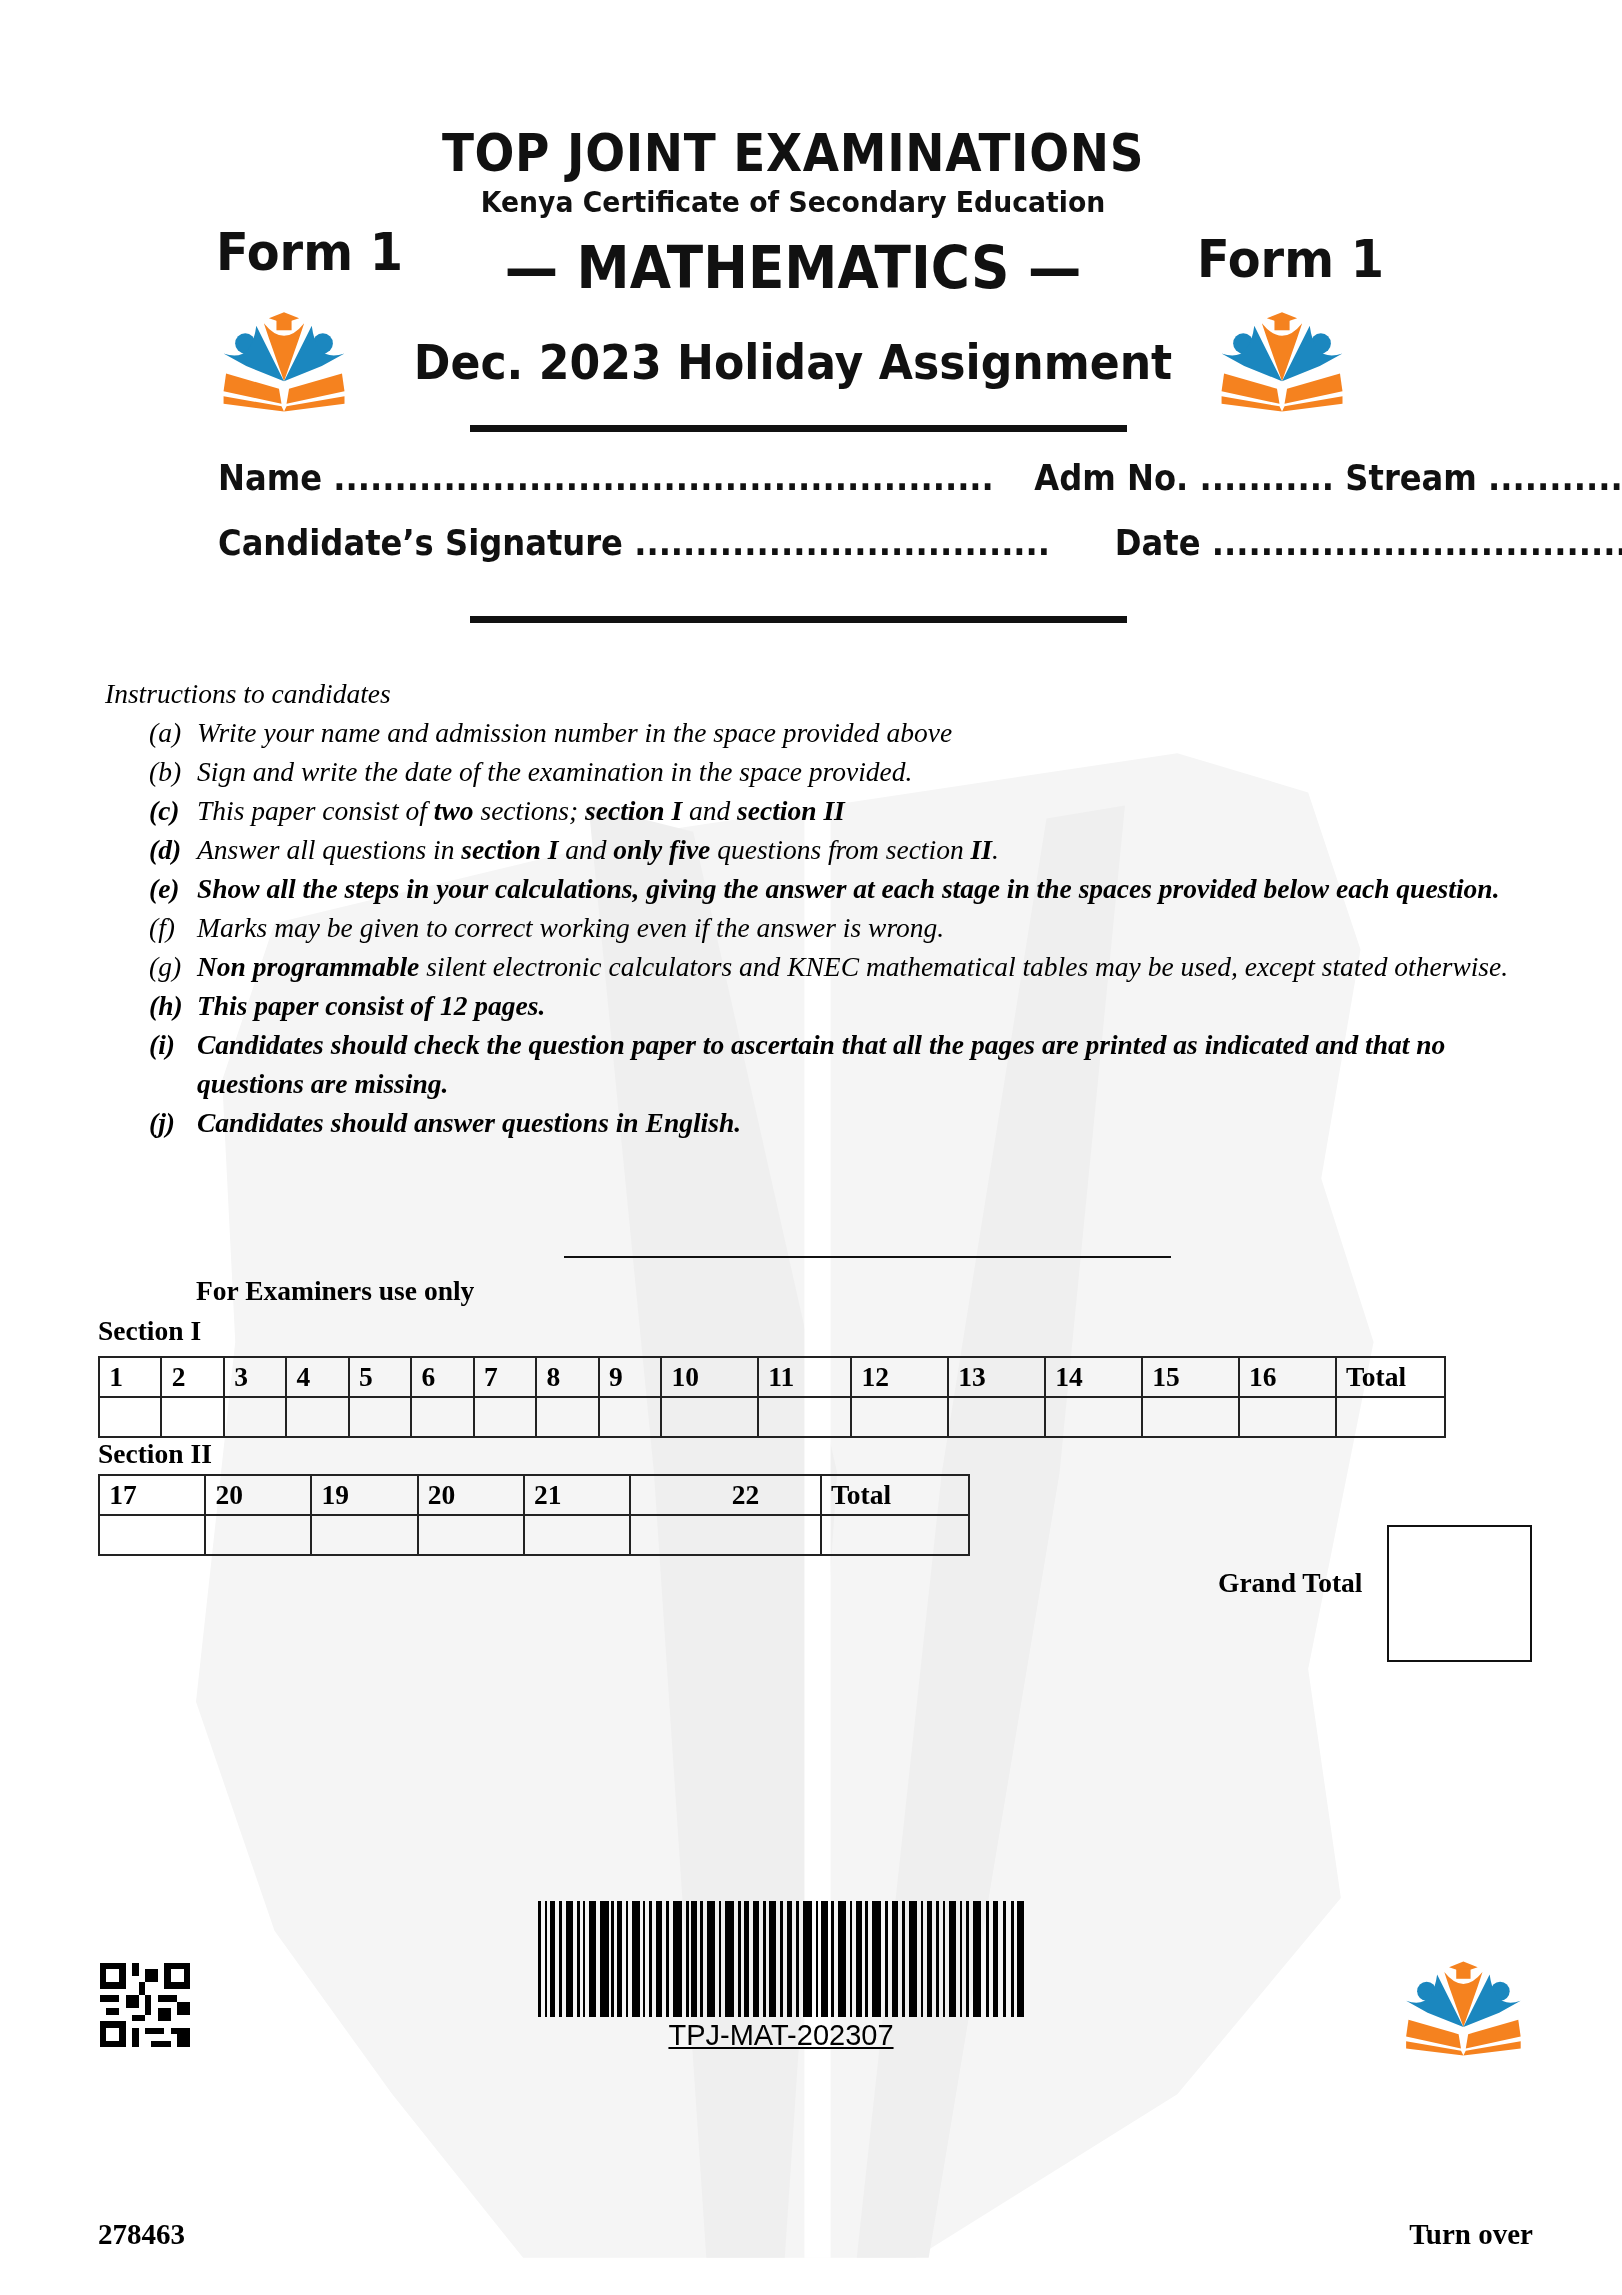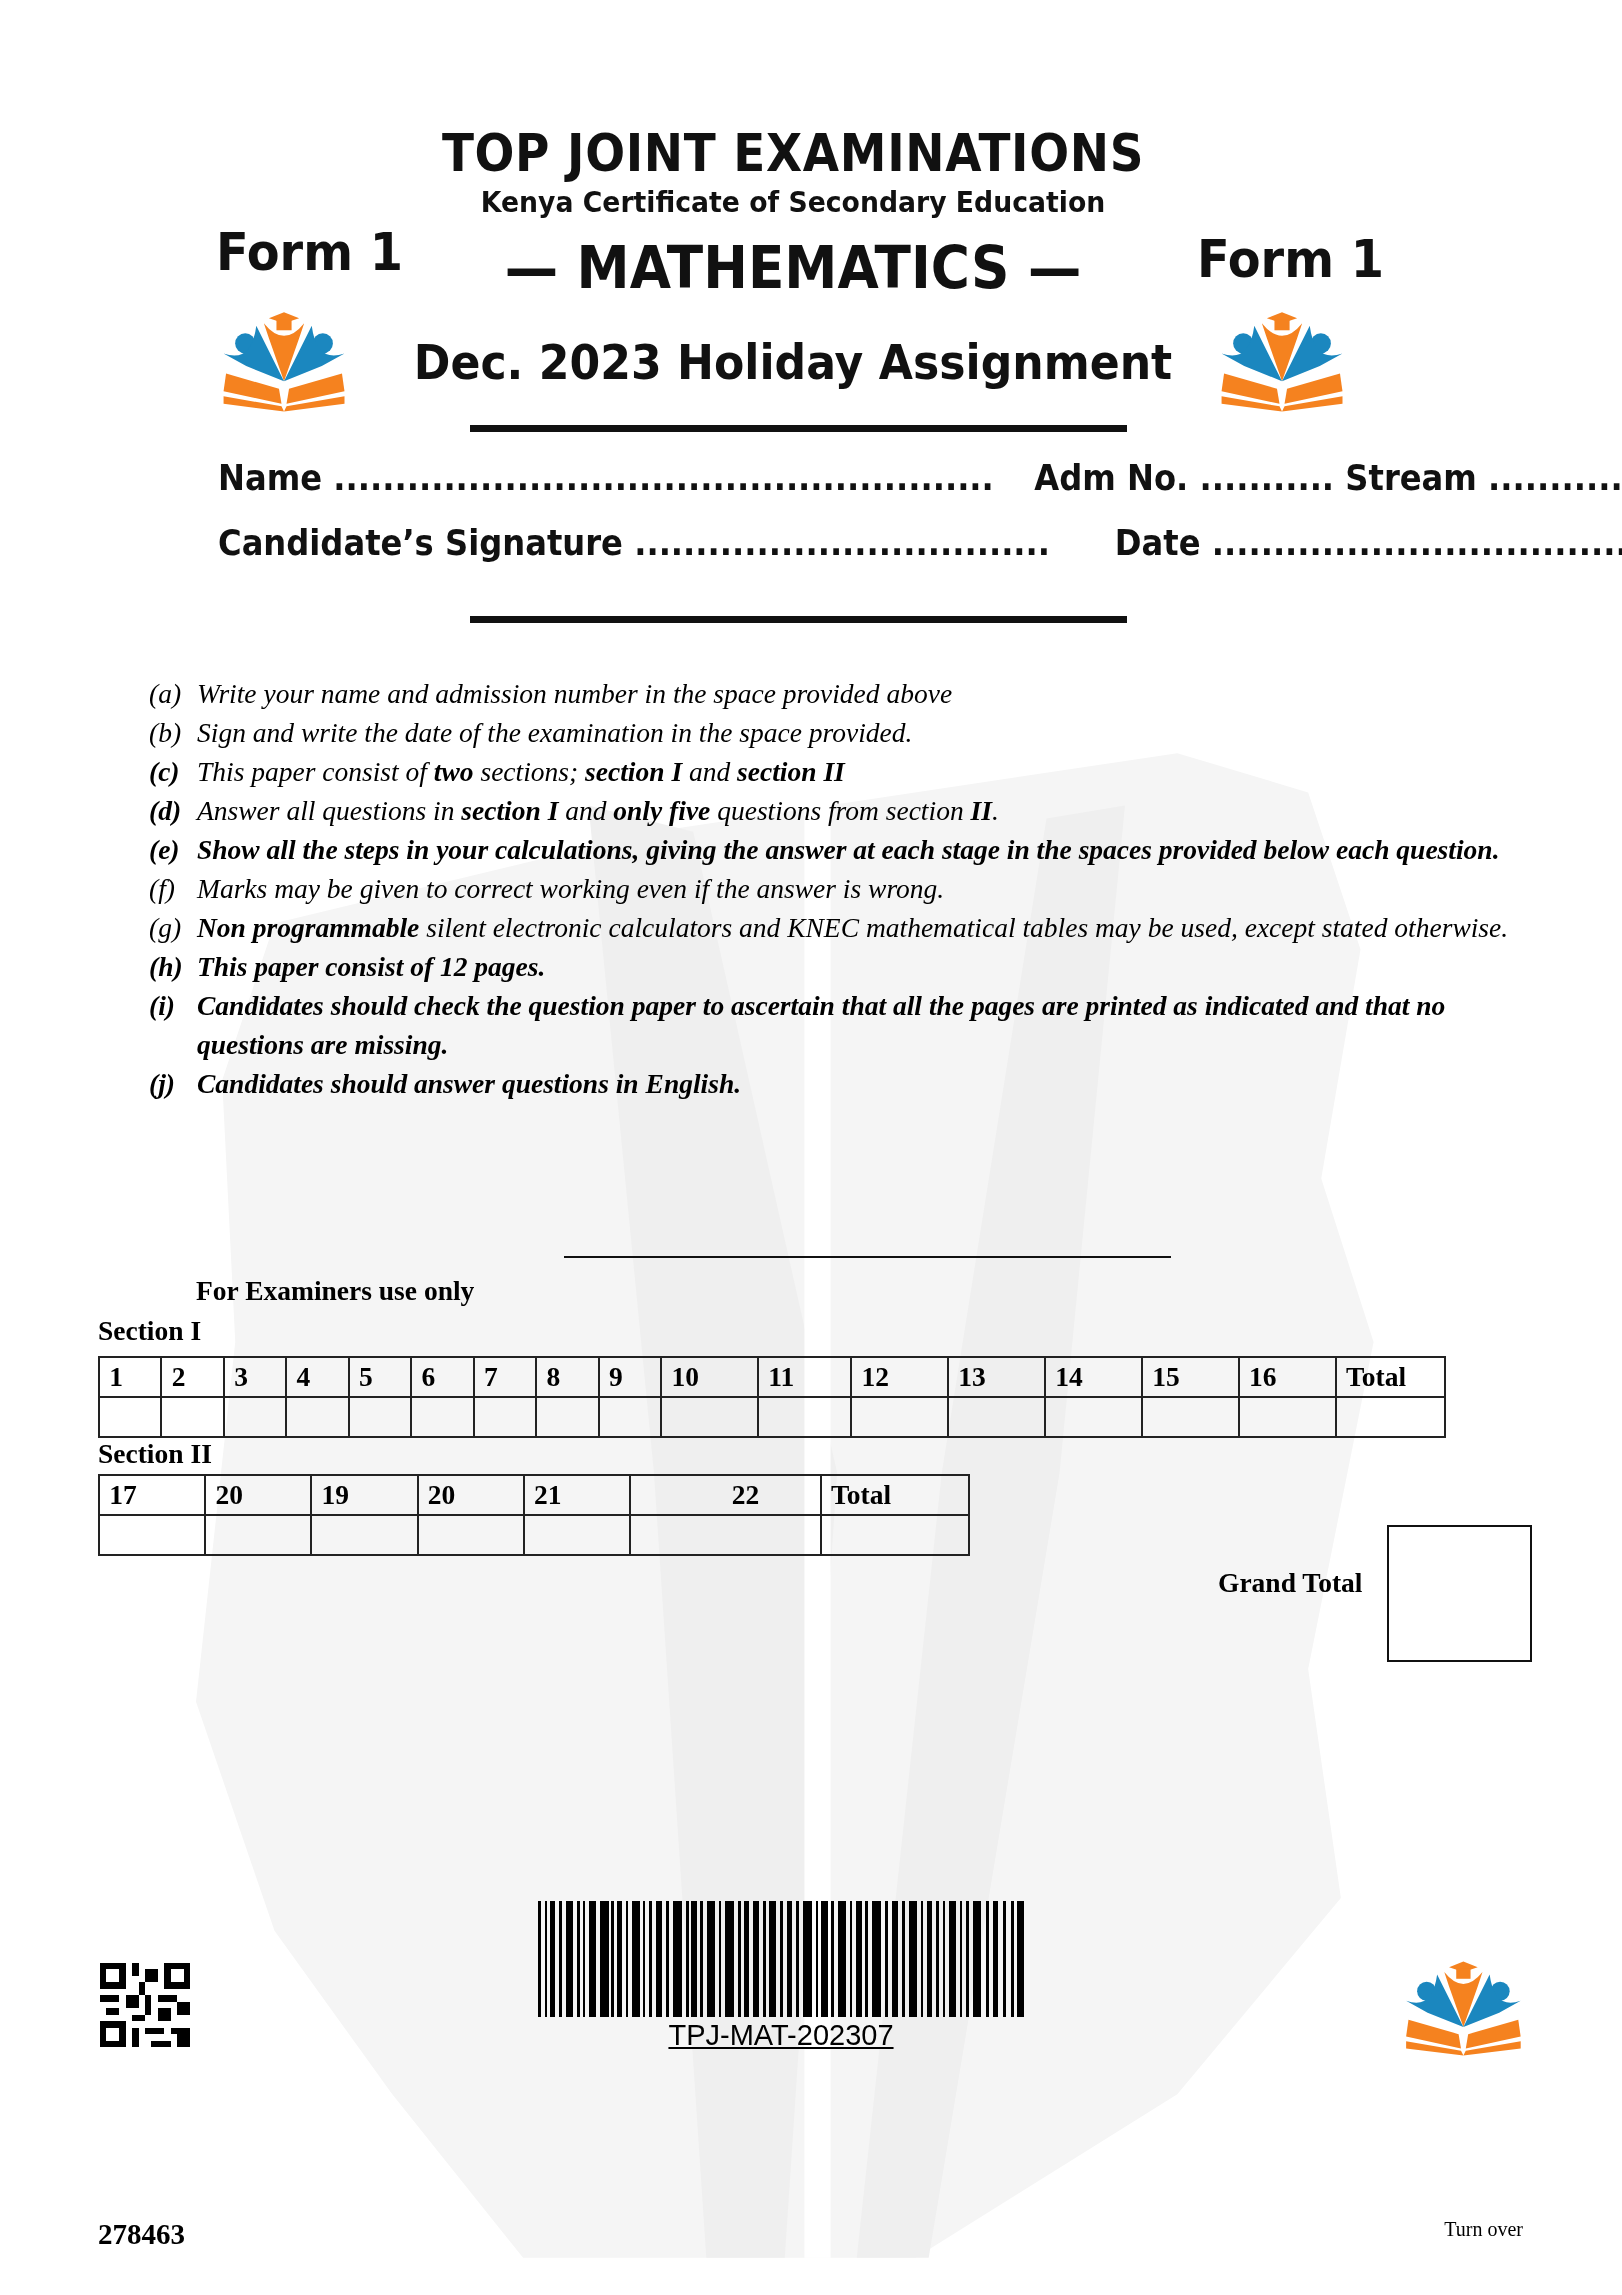--- a/index.html
+++ b/index.html
@@ -26,21 +26,21 @@
   .examiners{position:absolute;left:196px;top:1275px;font-size:27.5px;font-weight:bold;}
   .sec-label{position:absolute;font-size:27.5px;font-weight:bold;}
   table.scores{position:absolute;border-collapse:collapse;font-size:27.5px;font-weight:bold;}
   table.scores td{border:2px solid #222;padding:0 0 0 9.2px;height:38px;vertical-align:middle;}
   .grand-label{position:absolute;left:1218px;top:1567px;font-size:27.5px;font-weight:bold;}
   .grand-box{position:absolute;left:1387px;top:1525px;width:141px;height:133px;border:2px solid #111;}
   .barcode{position:absolute;left:538px;top:1901px;width:486px;height:116px;}
   .barcode-label{position:absolute;left:538px;top:2019px;width:486px;text-align:center;font-family:"Liberation Sans",sans-serif;font-size:29px;text-decoration:underline;}
   .qr{position:absolute;left:99px;top:1963px;width:92px;height:84px;}
   .footer-left{position:absolute;left:98px;top:2218px;font-size:29px;font-weight:bold;}
-  .footer-right{position:absolute;right:100px;top:2218px;font-size:20px;font-weight:normal;}
+  .footer-right{position:absolute;right:90px;top:2218px;font-size:29px;font-weight:bold;}
 </style>
 </head>
 <body>
 
 <svg class="watermark" viewBox="0 0 1900 2300">
   <path d="M120 260 L700 120 L1500 0 L1700 60 L1780 300 L1720 650 L1800 900 L1700 1400 L1750 1750 L1500 2050 L1100 2300 L500 2300 L300 2050 L120 1800 L0 1450 L60 900 L40 500 Z" fill="#F5F5F5"></path>
   <path d="M600 80 L760 120 L980 1100 L900 2300 L780 2300 L700 1100 Z" fill="#EFEFEF"></path>
   <path d="M1300 100 L1420 80 L1320 1100 L1120 2300 L1010 2300 L1140 1100 Z" fill="#EFEFEF"></path>
   <rect x="930" y="60" width="40" height="2240" fill="#FFFFFF"></rect>
 </svg>
@@ -94,20 +94,21 @@
   <span>Candidate’s Signature</span>
   <span class="dots">..................................</span>
   <span style="display:inline-block;width:46px;"></span>
   <span>Date</span>
   <span class="dots">....................................</span>
 </div>
 
 <div class="rule" style="top:616px;"></div>
 
 <div class="instructions">
+  <div class="instr-heading">Instructions to candidates</div>
   <div class="instr-item">
     <span class="mark">(a)</span>
     <span> Write your name and admission number in the space provided above</span>
   </div>
   <div class="instr-item">
     <span class="mark">(b)</span>
     <span>Sign and write the date of the examination in the space provided.</span>
   </div>
   <div class="instr-item">
     <span class="mark b">(c)</span>

